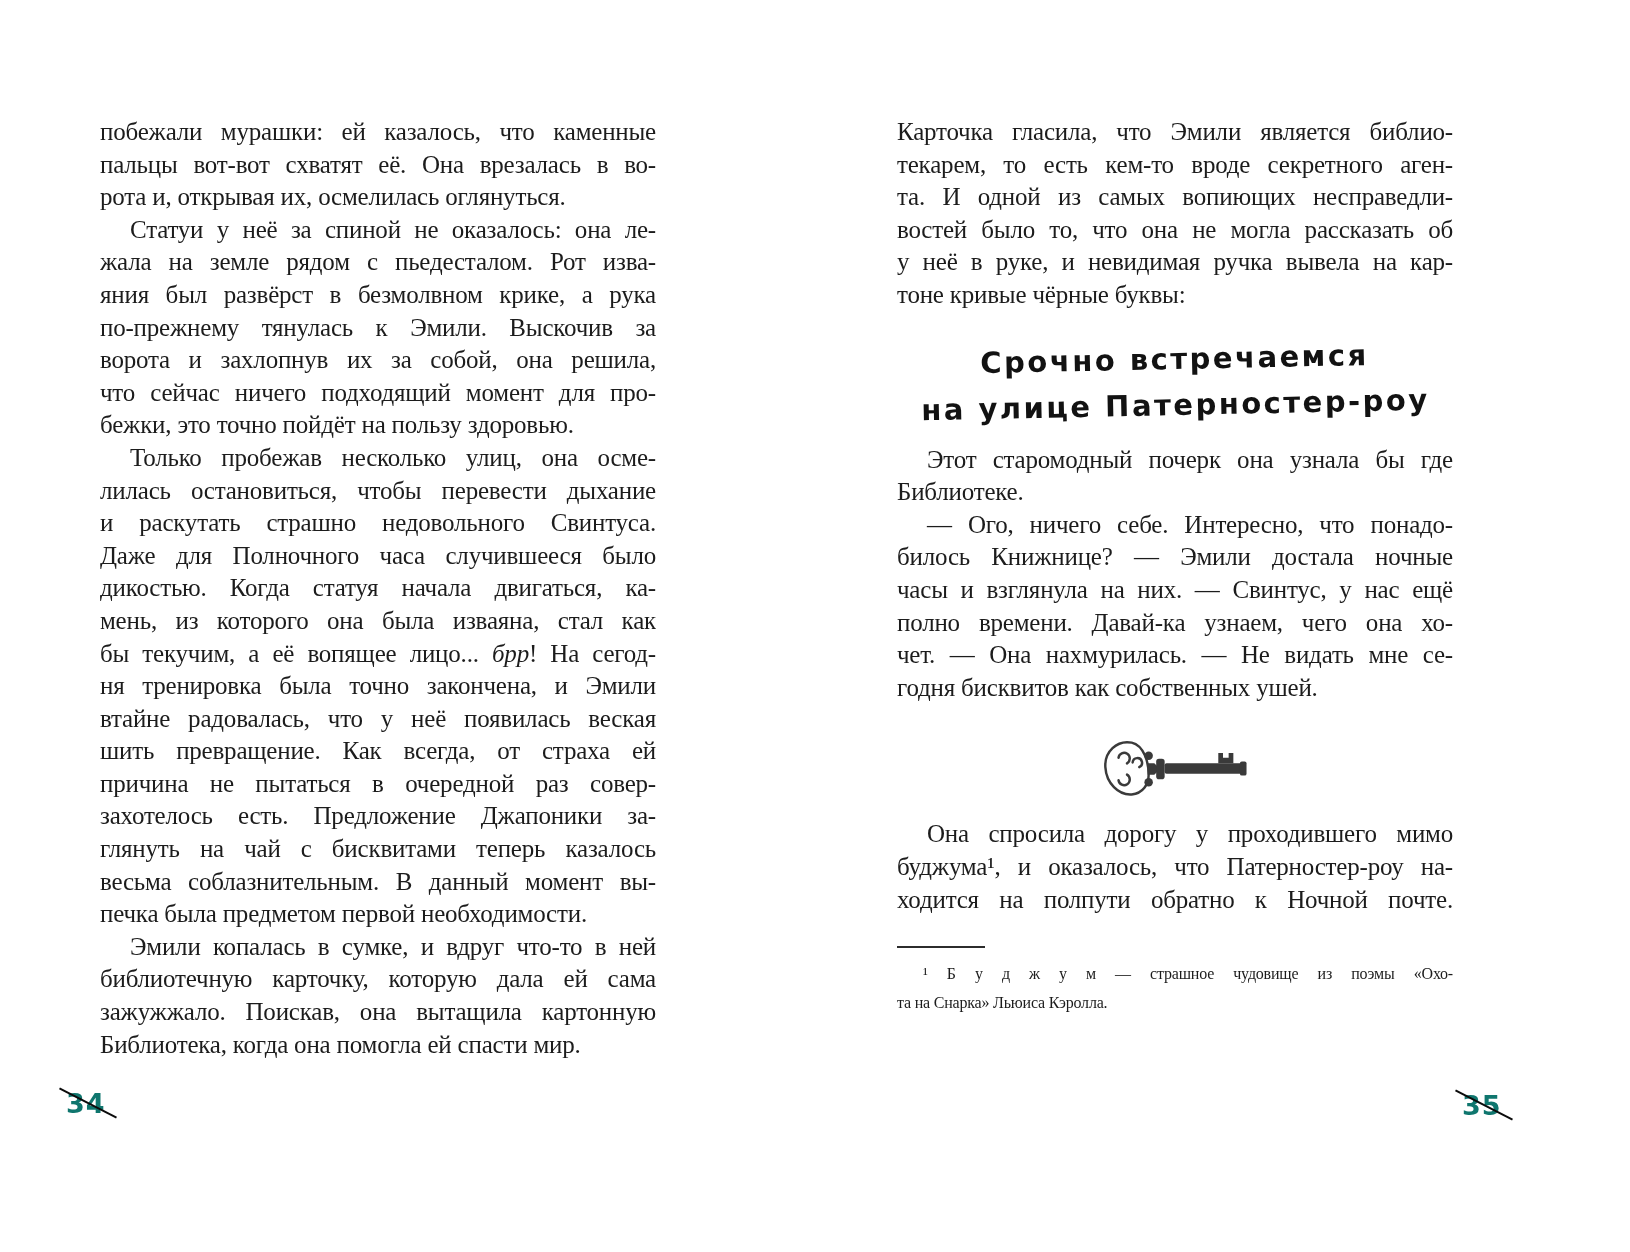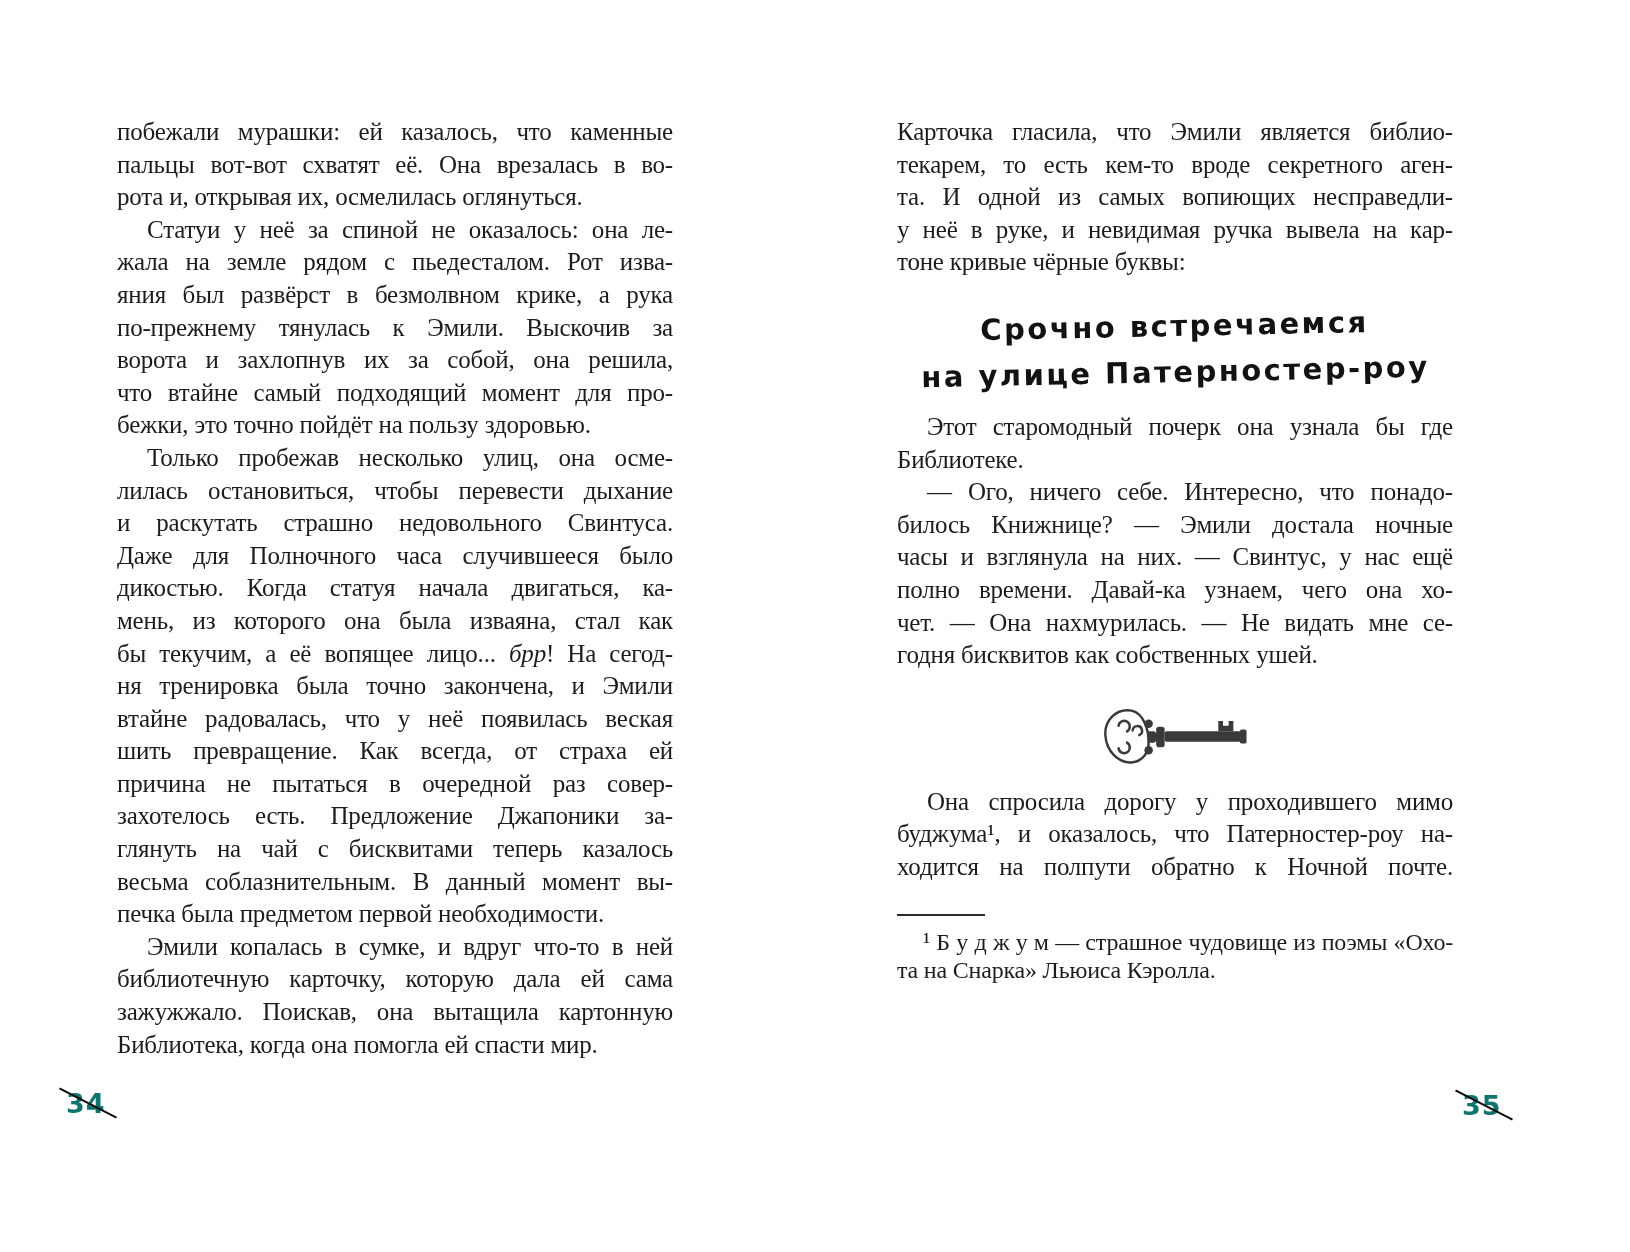--- a/index.html
+++ b/index.html
@@ -7,39 +7,39 @@
     width: 1630px; height: 1252px;
     background: #ffffff;
     position: relative;
     font-family: "Liberation Serif", serif;
     color: #1c1c1c;
     overflow: hidden;
   }
   .book { position: absolute; inset: 0; background: #ffffff; }
 
   .col { position: absolute; top: 116px; width: 556px; }
-  .col-left  { left: 117px; }
+  .col-left  { left: 100px; }
   .col-right { left: 897px; }
 
   .para { margin: 0; }
   .line {
     font-size: 25px;
     line-height: 32.6px;
     letter-spacing: -0.2px;
     text-align: justify;
     text-align-last: justify;
     overflow: hidden;
     max-height: 33px;
     white-space: normal;
   }
   .line.indent { text-indent: 30px; }
   .line.para-last { text-align-last: left; }
 
   .footnote .line {
-    font-size: 24px;
+    font-size: 16px;
     line-height: 28.5px;
     max-height: 29px;
   }
   .footnote .line.indent { text-indent: 26px; }
 
   .handwritten {
     margin: 24px 0 16px;
     text-align: center;
     font-family: "DejaVu Sans", sans-serif;
     font-weight: 700;
@@ -93,21 +93,21 @@
         <div class="line">побежали мурашки: ей казалось, что каменные</div>
         <div class="line">пальцы вот-вот схватят её. Она врезалась в во-</div>
         <div class="line para-last">рота и, открывая их, осмелилась оглянуться.</div>
       </div>
       <div class="para">
         <div class="line indent">Статуи у неё за спиной не оказалось: она ле-</div>
         <div class="line">жала на земле рядом с пьедесталом. Рот изва-</div>
         <div class="line">яния был развёрст в безмолвном крике, а рука</div>
         <div class="line">по-прежнему тянулась к Эмили. Выскочив за</div>
         <div class="line">ворота и захлопнув их за собой, она решила,</div>
-        <div class="line">что втайне самый подходящий момент для про-</div>
+        <div class="line">что сейчас ничего подходящий момент для про-</div>
         <div class="line para-last">бежки, это точно пойдёт на пользу здоровью.</div>
       </div>
       <div class="para">
         <div class="line indent">Только пробежав несколько улиц, она осме-</div>
         <div class="line">лилась остановиться, чтобы перевести дыхание</div>
         <div class="line">и раскутать страшно недовольного Свинтуса.</div>
         <div class="line">Даже для Полночного часа случившееся было</div>
         <div class="line">дикостью. Когда статуя начала двигаться, ка-</div>
         <div class="line">мень, из которого она была изваяна, стал как</div>
         <div class="line"><span>бы текучим, а её вопящее лицо... </span><i>брр</i><span>! На сегод-</span></div>
@@ -125,20 +125,21 @@
         <div class="line">библиотечную карточку, которую дала ей сама</div>
         <div class="line">зажужжало. Поискав, она вытащила картонную</div>
         <div class="line para-last">Библиотека, когда она помогла ей спасти мир.</div>
       </div>
     </div>
   <div class="col col-right">
       <div class="para">
         <div class="line">Карточка гласила, что Эмили является библио-</div>
         <div class="line">текарем, то есть кем-то вроде секретного аген-</div>
         <div class="line">та. И одной из самых вопиющих несправедли-</div>
+        <div class="line">востей было то, что она не могла рассказать об</div>
         <div class="line">у неё в руке, и невидимая ручка вывела на кар-</div>
         <div class="line para-last">тоне кривые чёрные буквы:</div>
       </div>
       <div class="handwritten">
         <div class="hw-line">Срочно встречаемся</div>
         <div class="hw-line">на улице Патерностер-роу</div>
       </div>
       <div class="para">
         <div class="line indent">Этот старомодный почерк она узнала бы где</div>
         <div class="line para-last">Библиотеке.</div>

